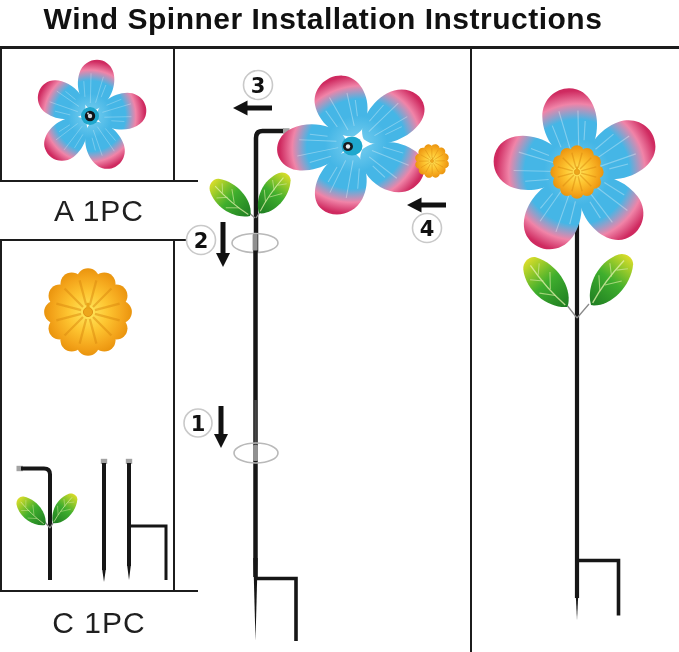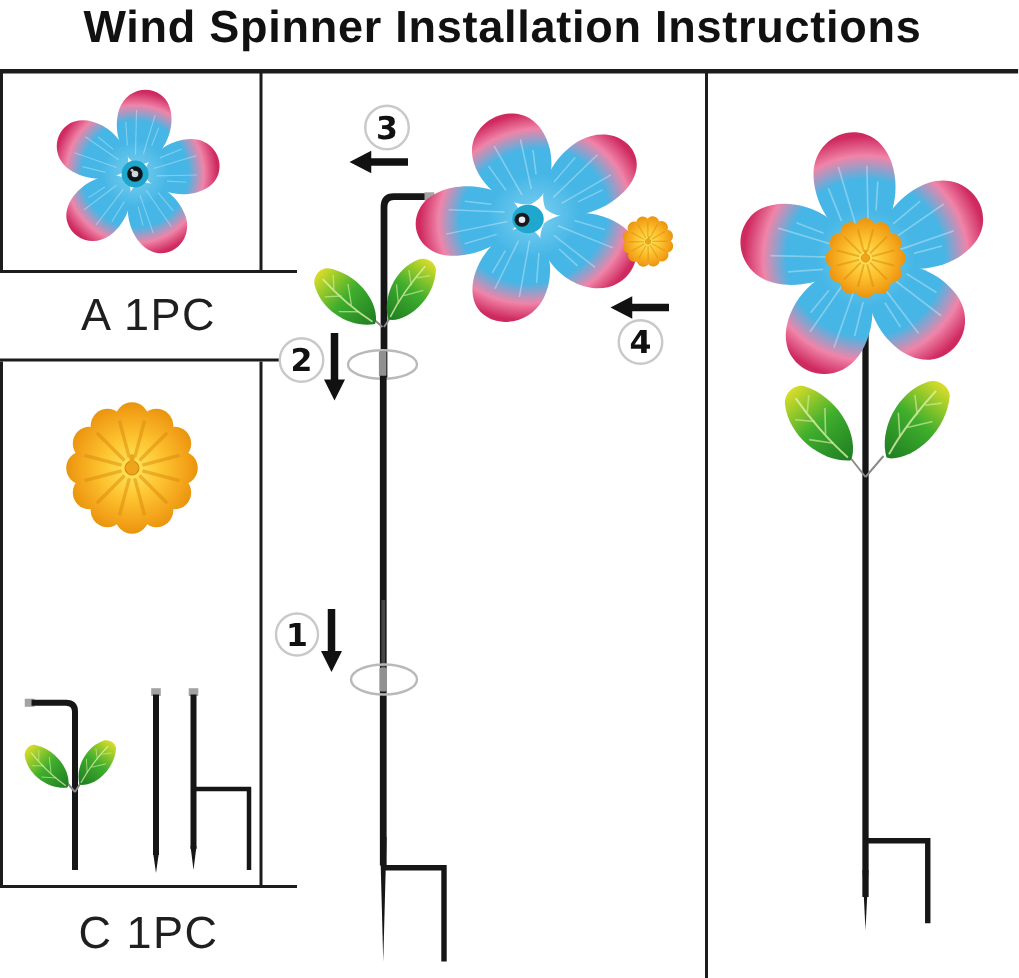--- a/index.html
+++ b/index.html
@@ -6,21 +6,21 @@
     --border:#1c1c1c; --text:#111111;
     --petal-blue-light:#7dd0f0; --petal-blue:#45b6e6; --petal-pink-light:#f084a8; --petal-pink-deep:#cf2a60;
     --hub-teal:#1fa7cd;
     --flowerb-yellow:#ffe95e; --flowerb-mid:#fdc430; --flowerb-orange:#e8920c;
     --leaf-dark:#1e7d22; --leaf-mid:#3fae2d; --leaf-tip:#e3df2b;
     --rod:#161616; --wire:#8a8a8a; --swirl:#b9b9b9; --circle-border:#c9c9c9; --arrow:#111111;
   }
   html,body{margin:0;padding:0;background:#ffffff;}
   #canvas{position:relative;width:679px;height:652px;background:#fff;overflow:hidden;
           font-family:"Liberation Sans",sans-serif;}
-  .title{position:absolute;top:2px;left:16px;width:638px;text-align:center;
+  .title{position:absolute;top:2px;left:4px;width:638px;text-align:center;
          font-size:30px;font-weight:bold;color:var(--text);letter-spacing:0.5px;}
   .hline{position:absolute;background:var(--border);}
   .vline{position:absolute;background:var(--border);}
   .label-box{position:absolute;left:0;width:198px;border-top:2px solid var(--border);
              border-bottom:2px solid var(--border);display:flex;align-items:center;justify-content:center;
              font-size:30px;color:#1f1f1f;letter-spacing:1px;background:#fff;}
   .label-box.noline{border-bottom:none;}
   svg{position:absolute;overflow:visible;}
   .petal{fill:url(#gPetal);}
   .ptex{stroke:#ffffff;stroke-width:1.2;opacity:.32;fill:none;}

